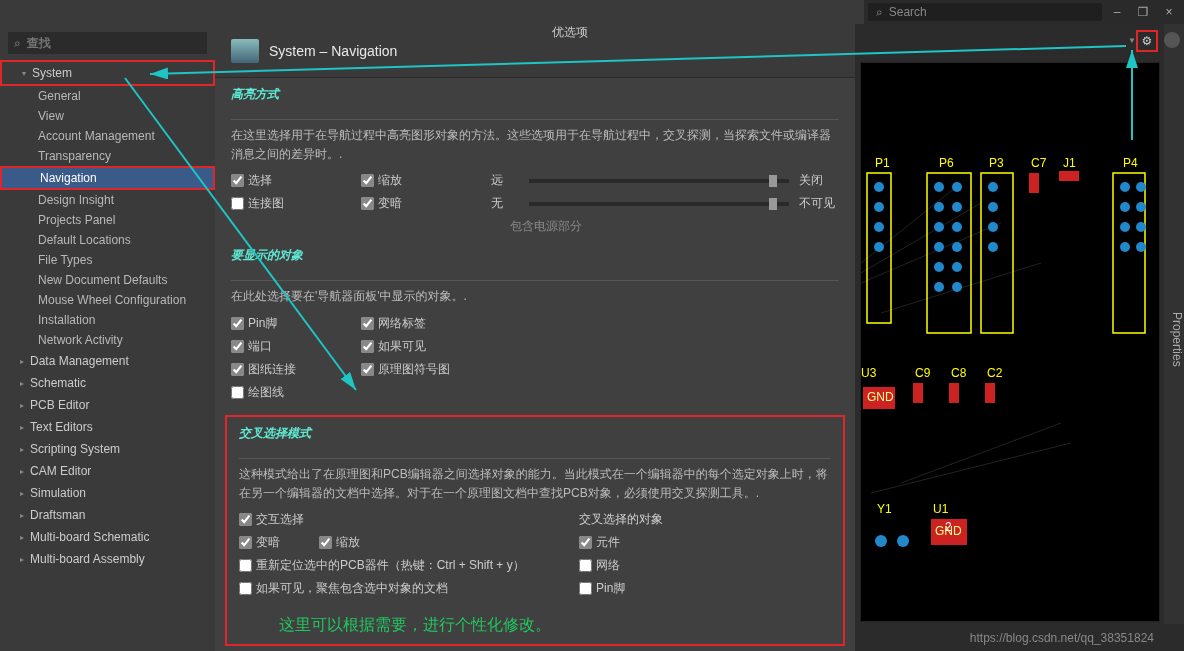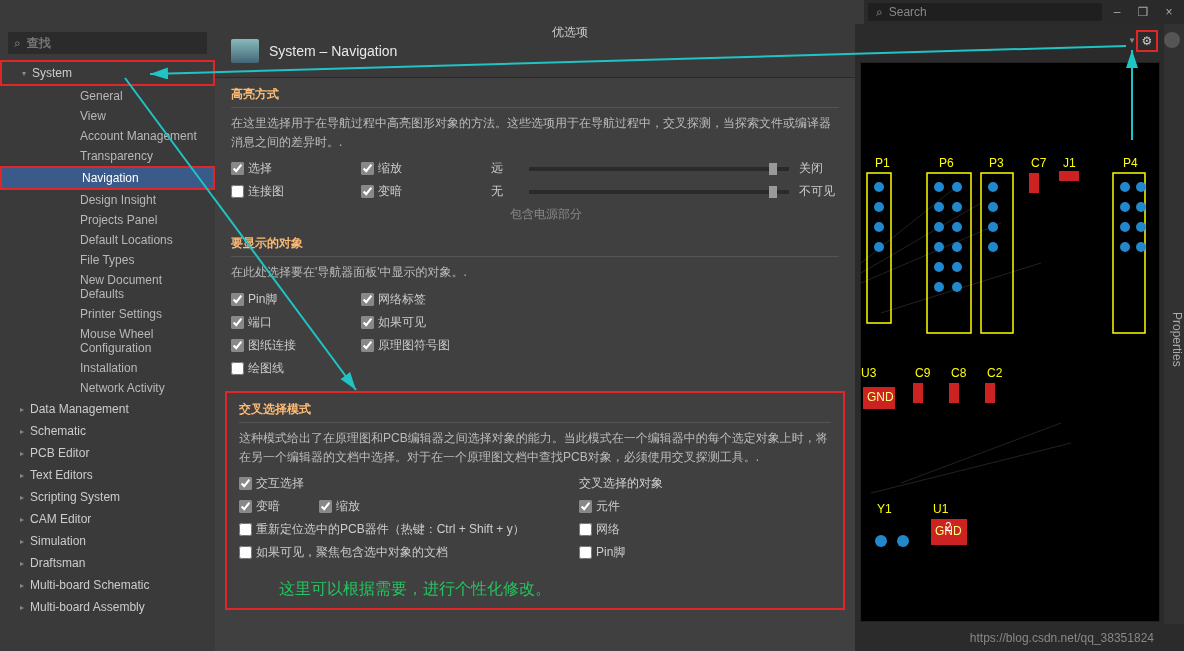--- a/index.html
+++ b/index.html
@@ -23,32 +23,32 @@
 .ti { width: 16px; height: 16px; display: flex; align-items: center; justify-content: center; }
 
 .main { display: flex; height: 627px; }
 
 .sidebar { width: 215px; background: #3a3a3a; display: flex; flex-direction: column; padding-top: 8px; }
 .search-box { margin: 0 8px 6px; background: #2b2b2b; padding: 4px 6px; display: flex; align-items: center; gap: 6px; color: #888; }
 .search-box input { background: transparent; border: none; color: #a3a3a3; outline: none; width: 100%; font-weight: bold; }
 .cat { padding: 4px 10px 4px 20px; color: #ccc; cursor: pointer; display: flex; align-items: center; }
 .cat::before { content: '▸'; margin-right: 6px; font-size: 8px; color: #888; }
 .cat.open::before { content: '▾'; }
-.sub { padding: 3px 10px 3px 80px; color: #b8b8b8; cursor: pointer; }
+.sub { padding: 3px 10px 3px 38px; color: #b8b8b8; cursor: pointer; }
 .sub.sel { background: #3a5a8a; color: #fff; }
 .red-box-cat { border: 2px solid #e02628; }
 .red-box-sub { border: 2px solid #e02628; }
 
 .content { flex: 1; background: #404040; padding: 0; max-width: 640px; overflow: hidden; }
 .hdr-banner { height: 54px; background: #3a3a3a; display: flex; align-items: center; padding: 0 16px; gap: 10px; border-bottom: 1px solid #2a2a2a; }
 .hdr-icon { width: 28px; height: 24px; background: linear-gradient(#8bb,#467); border-radius: 2px; }
 .hdr-txt { color: #e8e8e8; font-size: 14px; }
 
 .section { padding: 8px 16px 4px; }
-.sec-title { font-weight: bold; color: #fdba74; border-bottom: 1px solid #555; padding-bottom: 4px; margin-bottom: 6px; }
+.sec-title { font-weight: bold; color: #5eead4; border-bottom: 1px solid #555; padding-bottom: 16px; margin-bottom: 6px; font-style: italic; }
 .desc { color: #bbb; line-height: 1.6; margin-bottom: 8px; }
 .row { display: flex; align-items: center; margin-bottom: 6px; flex-wrap: wrap; }
 .chk { display: flex; align-items: center; gap: 4px; color: #ccc; min-width: 130px; }
 .chk input { accent-color: #888; }
 .slider-row { display: flex; align-items: center; gap: 10px; }
 .slider-lbl { min-width: 28px; color: #ccc; }
 .slider { width: 260px; height: 4px; background: #2a2a2a; position: relative; }
 .thumb { position: absolute; top: -4px; width: 8px; height: 12px; background: #999; }
 .note { color: #888; margin-left: 22px; text-align: center; }
 .red-section { border: 2px solid #e02628; margin: 4px 10px; padding: 8px 12px; }
@@ -105,21 +105,20 @@
         <div class="sub">General</div>
         <div class="sub">View</div>
         <div class="sub">Account Management</div>
         <div class="sub">Transparency</div>
         <div class="sub sel red-box-sub">Navigation</div>
         <div class="sub">Design Insight</div>
         <div class="sub">Projects Panel</div>
         <div class="sub">Default Locations</div>
         <div class="sub">File Types</div>
         <div class="sub">New Document Defaults</div>
-        <div class="sub">Printer Settings</div>
         <div class="sub">Mouse Wheel Configuration</div>
         <div class="sub">Installation</div>
         <div class="sub">Network Activity</div>
         <div class="cat">Data Management</div>
         <div class="cat">Schematic</div>
         <div class="cat">PCB Editor</div>
         <div class="cat">Text Editors</div>
         <div class="cat">Scripting System</div>
         <div class="cat">CAM Editor</div>
         <div class="cat">Simulation</div>

